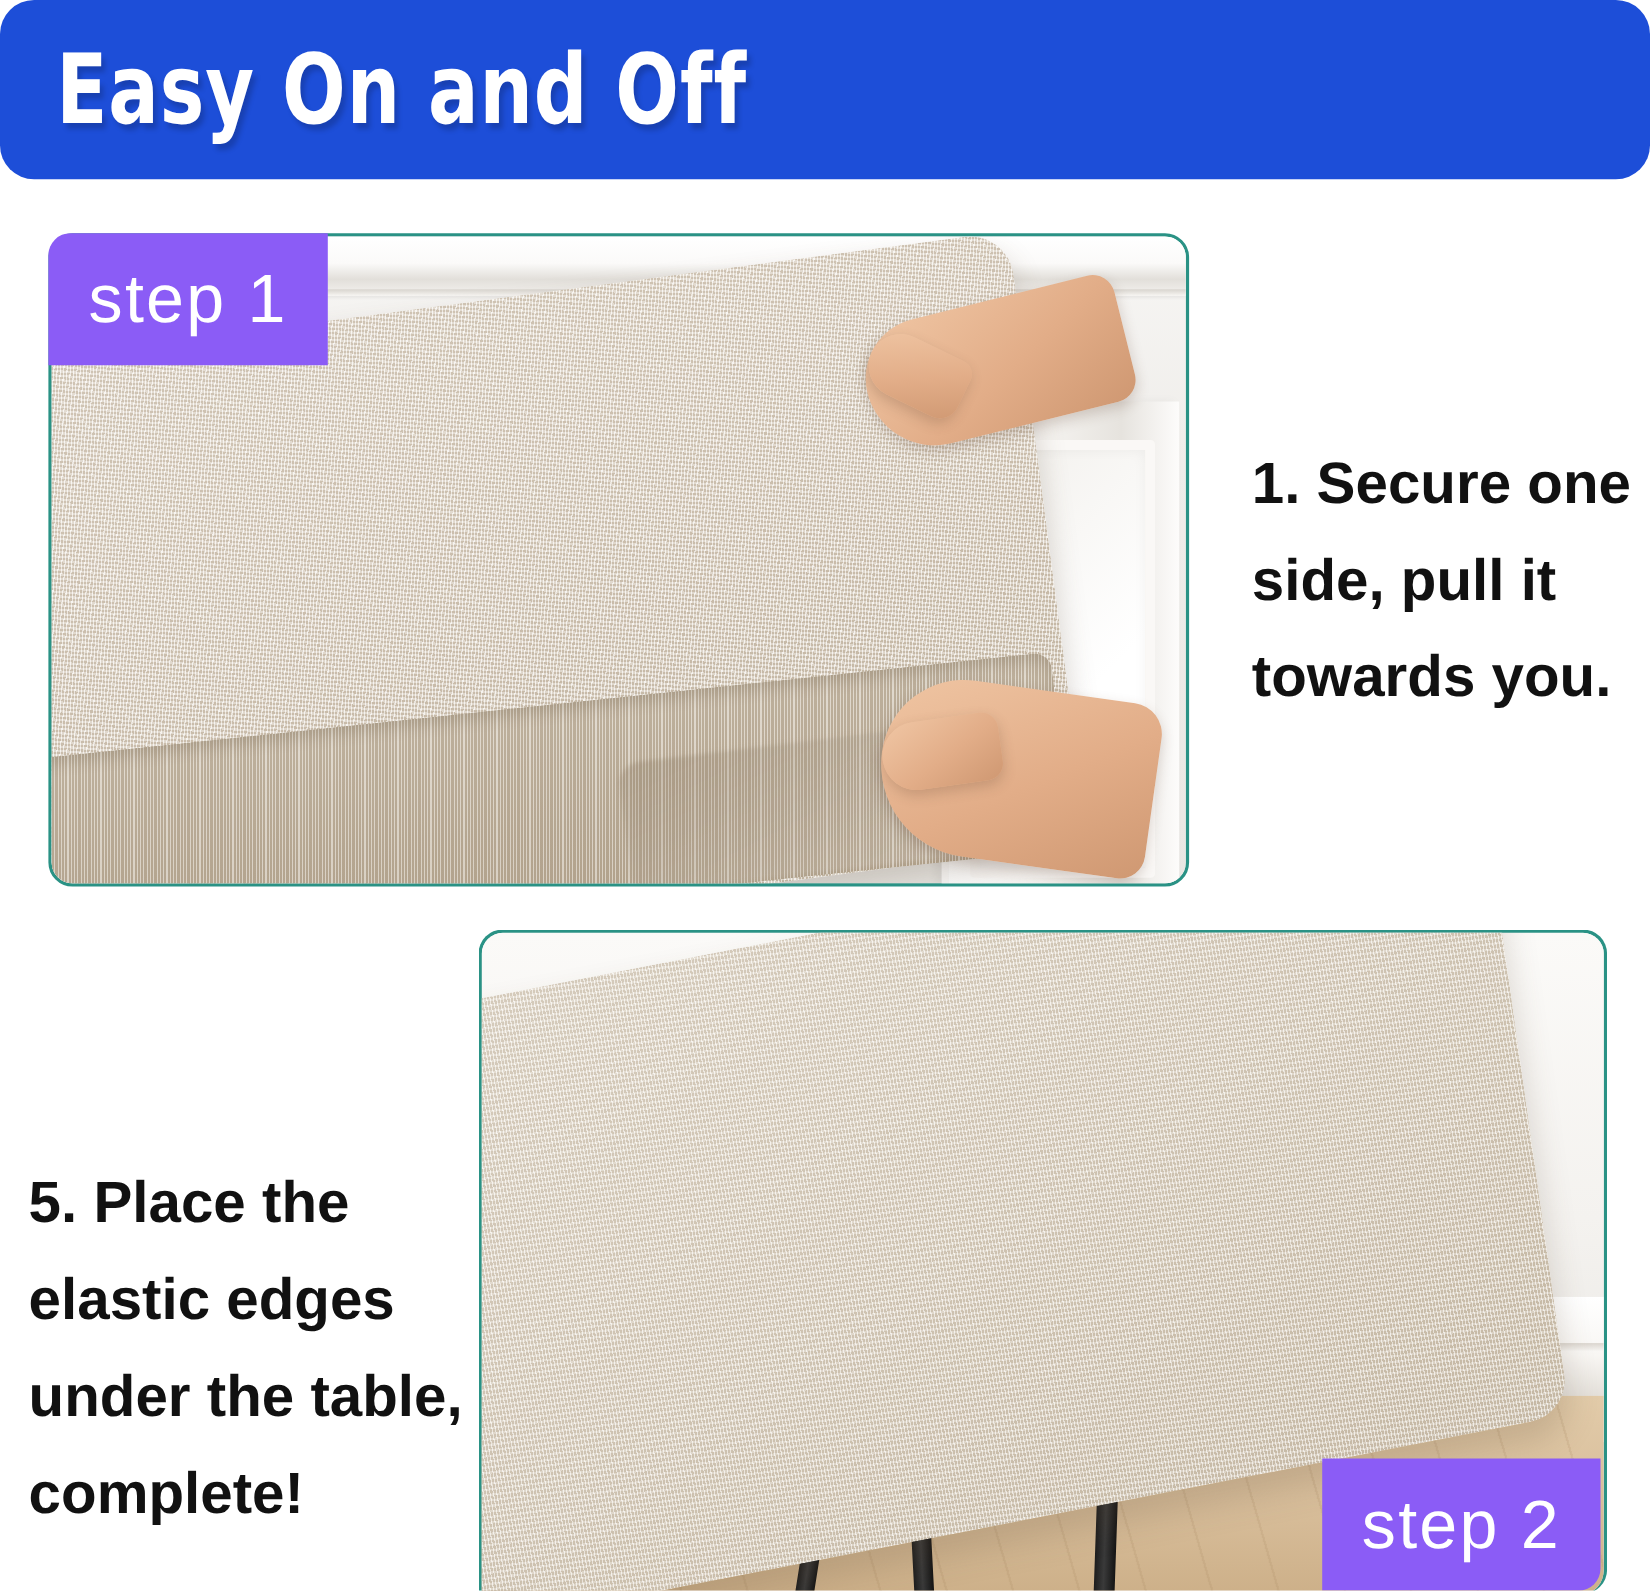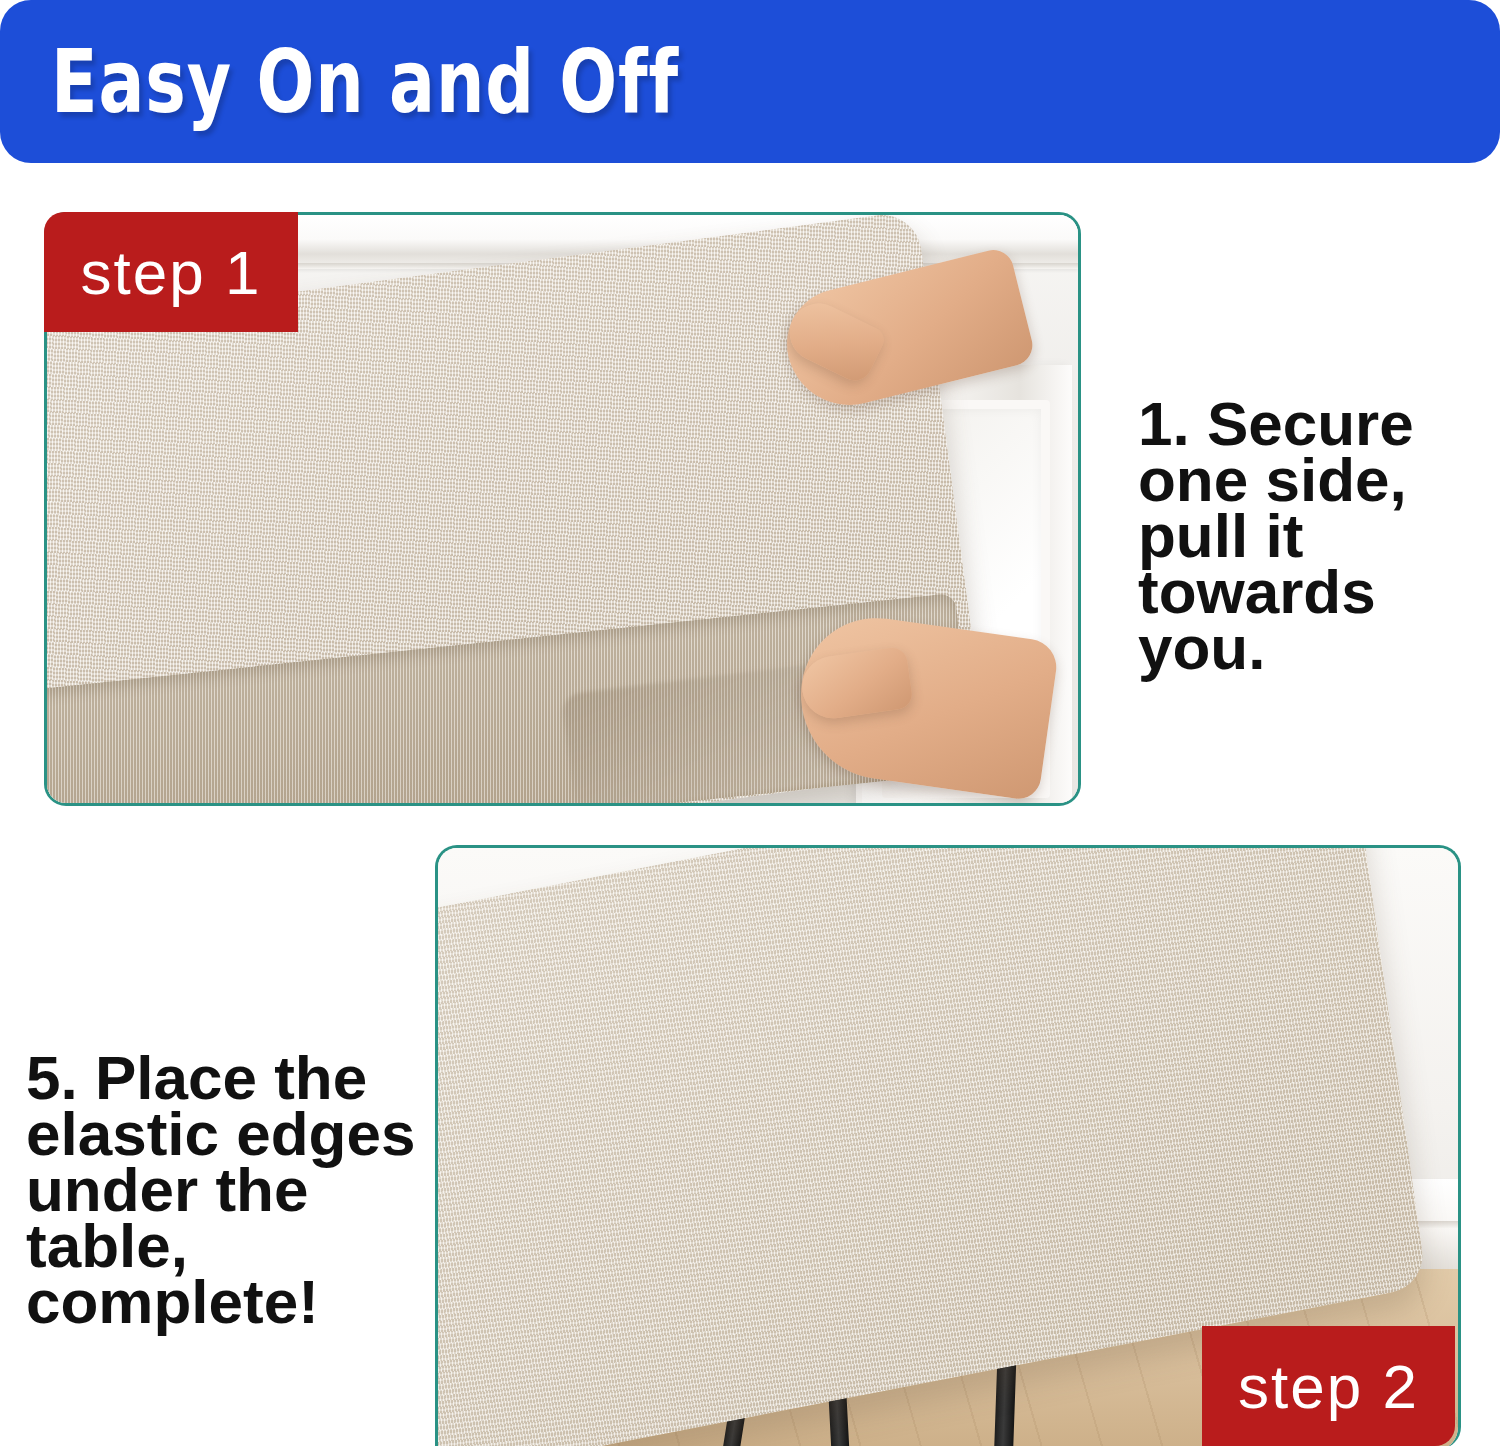--- a/index.html
+++ b/index.html
@@ -245,21 +245,21 @@
     border-radius: 3px;
   }
   .leg-a { left: 300px; top: 405px; width: 17px; height: 200px; transform: rotate(9deg); }
   .leg-b { left: 388px; top: 395px; width: 18px; height: 210px; transform: rotate(-3deg); }
   .leg-c { left: 560px; top: 382px; width: 19px; height: 220px; transform: rotate(2deg); }
   .leg-brace { left: 306px; top: 448px; width: 270px; height: 11px; transform: rotate(5deg); }
 
   
   .step-badge {
     position: absolute;
-    background: #b91c1c;
+    background: #8b5cf6;
     color: #ffffff;
     display: flex;
     align-items: center;
     justify-content: center;
     font-family: "Liberation Sans", sans-serif;
     font-size: 62px;
     font-weight: normal;
     letter-spacing: 2px;
     z-index: 5;
   }
@@ -277,22 +277,22 @@
     height: 120px;
     border-bottom-right-radius: 20px;
   }
 
   
   .instruction {
     position: absolute;
     color: #111111;
     font-family: "Liberation Sans", sans-serif;
     font-weight: bold;
-    font-size: 62px;
-    line-height: 56px;
+    font-size: 53px;
+    line-height: 88px;
   }
   #instruction-1 {
     left: 1138px;
     top: 396px;
     width: 345px;
   }
   #instruction-2 {
     left: 26px;
     top: 1050px;
     width: 400px;

